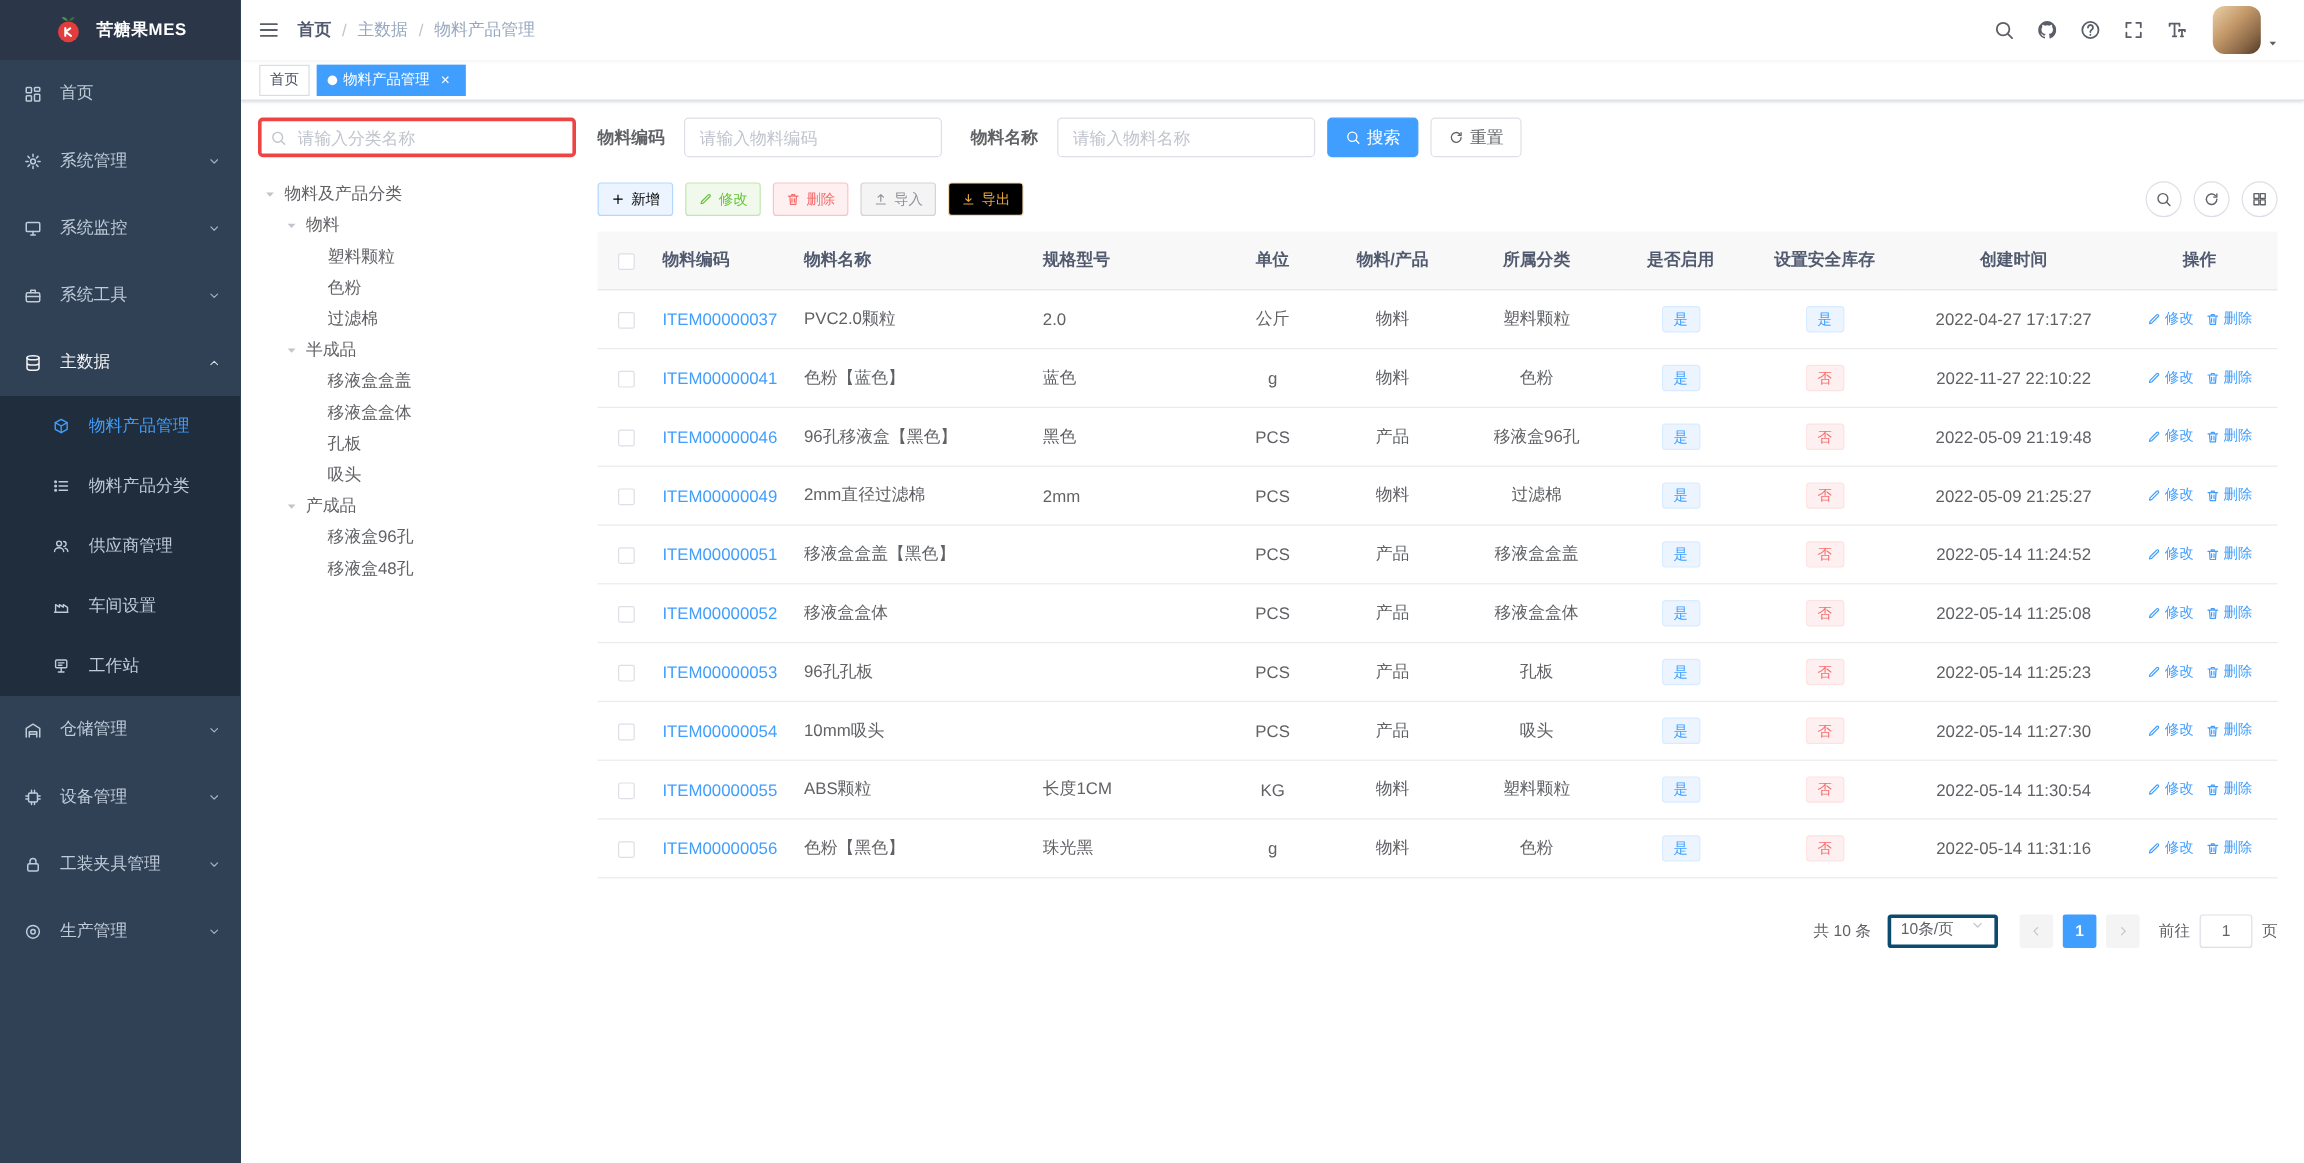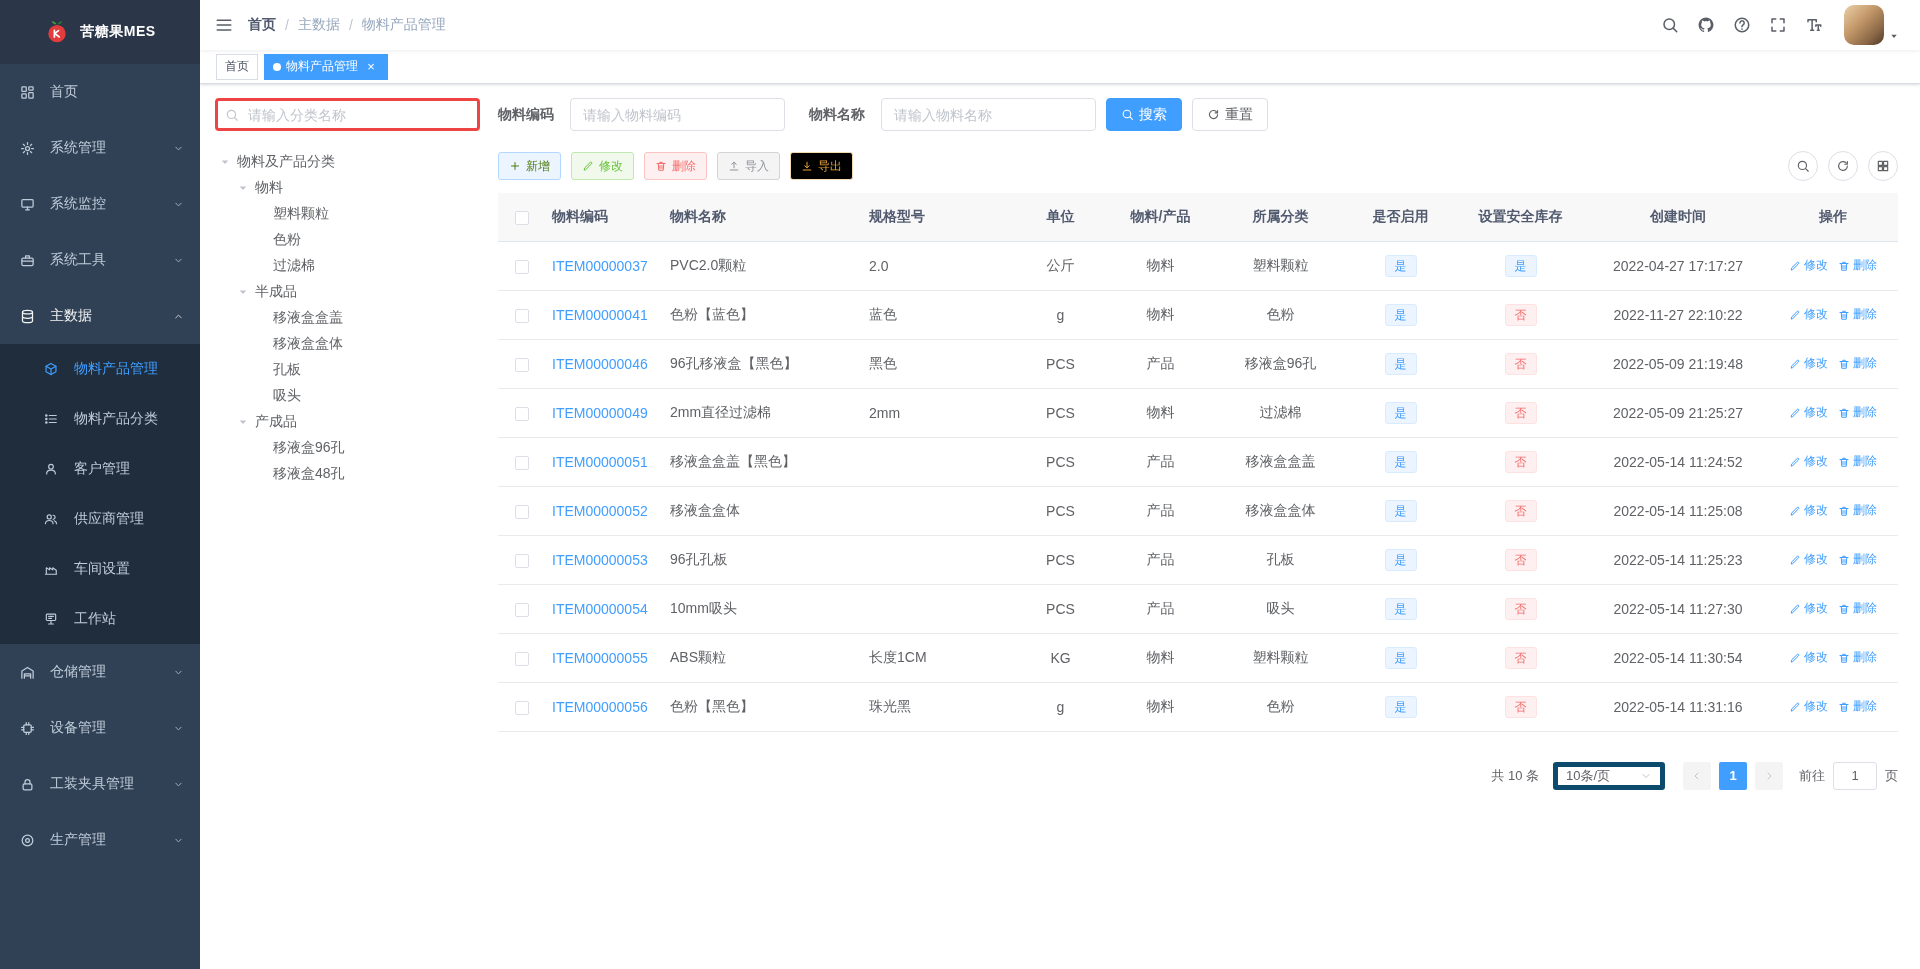--- a/index.html
+++ b/index.html
@@ -5,21 +5,21 @@
   *{box-sizing:border-box;margin:0;padding:0;}
   html,body{width:1920px;height:969px;overflow:hidden;}
   body{font-family:"Liberation Sans","DejaVu Sans",sans-serif;background:#fff;color:#303133;font-size:14px;}
   button{font-family:inherit;}
   input{font-family:inherit;outline:none;}
   input::placeholder{color:#c0c4cc;}
   svg{display:block;}
 
   
   .sidebar{position:fixed;left:0;top:0;bottom:0;width:200px;background:#304156;z-index:20;}
-  .logo{height:64px;display:flex;align-items:center;justify-content:center;gap:10px;background:#2b3648;cursor:pointer;}
+  .logo{height:50px;display:flex;align-items:center;justify-content:center;gap:10px;background:#2b3648;cursor:pointer;}
   .logo-title{color:#fff;font-weight:700;font-size:14px;letter-spacing:.5px;}
   .menu-item{height:56px;display:flex;align-items:center;padding:0 16px 0 20px;color:#bfcbd9;font-size:14px;cursor:pointer;}
   .menu-item .mi-icon{width:16px;display:inline-flex;margin-right:14px;flex-shrink:0;}
   .menu-item .mi-label{white-space:nowrap;}
   .menu-item .chevron{margin-left:auto;display:inline-flex;opacity:.85;}
   .menu-item.expanded{color:#f4f4f5;}
   .menu-item.expanded .chevron{transform:rotate(180deg);}
   .submenu{background:#1f2d3d;}
   .submenu .menu-item{height:50px;padding-left:44px;background:#1f2d3d;}
   .submenu .menu-item.active{color:#409eff;}
@@ -61,42 +61,42 @@
   .f-label{font-weight:700;color:#606266;font-size:14px;margin-right:16px;white-space:nowrap;}
   .f-input{width:215px;height:33px;border:1px solid #dcdfe6;border-radius:4px;padding:0 12px;font-size:14px;color:#606266;margin-right:24px;}
   .filter-row input:last-of-type{margin-right:10px;}
   .btn{height:33px;padding:0 14px;border-radius:4px;font-size:14px;display:inline-flex;align-items:center;gap:5px;cursor:pointer;}
   .btn-primary{background:#409eff;border:1px solid #409eff;color:#fff;}
   .btn-default{background:#fff;border:1px solid #dcdfe6;color:#606266;margin-left:10px;}
 
   .toolbar{display:flex;align-items:center;margin-top:20px;}
   .toolbar-left{display:flex;gap:10px;}
   .tb-btn{height:28px;padding:0 10px;border-radius:3px;font-size:12px;display:inline-flex;align-items:center;gap:5px;cursor:pointer;border:1px solid transparent;}
-  .tb-primary{color:#4d7c0f;background:#ecf5ff;border-color:#b3d8ff;}
+  .tb-primary{color:#000000;background:#ecf5ff;border-color:#b3d8ff;}
   .tb-success{color:#67c23a;background:#f0f9eb;border-color:#c2e7b0;}
   .tb-danger{color:#f56c6c;background:#fef0f0;border-color:#fbc4c4;}
   .tb-info{color:#909399;background:#f4f4f5;border-color:#d3d4d6;}
   .tb-warning{color:#e6a23c;background:#000000;border-color:#f5dab1;}
   .toolbar-right{margin-left:auto;display:flex;gap:10px;}
   .circle-btn{width:30px;height:30px;border-radius:50%;border:1px solid #dcdfe6;background:#fff;color:#606266;display:inline-flex;align-items:center;justify-content:center;cursor:pointer;}
 
   .table{width:100%;table-layout:fixed;border-collapse:collapse;margin-top:12px;}
   .table th{background:#f8f8f9;color:#515a6e;font-weight:700;font-size:14px;height:48px;text-align:center;border-bottom:1px solid #dfe6ec;padding:0 6px;white-space:nowrap;}
   .table td{height:49px;color:#606266;font-size:14px;text-align:center;border-bottom:1px solid #e8eaec;padding:0 6px;white-space:nowrap;overflow:hidden;}
   .table .left{text-align:left;}
   .checkbox{display:inline-block;width:14px;height:14px;border:1px solid #dcdfe6;border-radius:2px;background:#fff;vertical-align:middle;cursor:pointer;}
   .code-link{color:#409eff;cursor:pointer;}
   .chip{display:inline-block;height:22px;line-height:20px;padding:0 9px;border-radius:3px;font-size:12px;border:1px solid;}
   .chip-yes{background:#ecf5ff;border-color:#d9ecff;color:#409eff;}
   .chip-no{background:#fef0f0;border-color:#fde2e2;color:#f56c6c;}
   .action-link{color:#409eff;font-size:12px;display:inline-flex;align-items:center;gap:3px;margin:0 5px;cursor:pointer;vertical-align:middle;}
 
   .pagination{display:flex;align-items:center;justify-content:flex-end;gap:8px;margin-top:30px;font-size:13px;color:#606266;padding-bottom:30px;}
   .pg-total{margin-right:6px;}
-  .page-size{width:112px;height:28px;border:5px solid #0c4a6e;border-radius:3px;display:inline-flex;align-items:center;justify-content:space-between;padding:0 8px;cursor:pointer;background:#fff;color:#606266;margin-right:10px;}
+  .page-size{width:92px;height:28px;border:3px solid #0c4a6e;border-radius:3px;display:inline-flex;justify-content:space-between;padding:0 8px;cursor:pointer;background:#fff;color:#606266;margin-right:10px;}
   .pg-caret{color:#c0c4cc;display:inline-flex;}
   .page-btn{min-width:28px;height:28px;border:none;border-radius:2px;background:#f4f4f5;color:#606266;display:inline-flex;align-items:center;justify-content:center;font-size:13px;cursor:pointer;}
   .page-btn.arrow{color:#c0c4cc;}
   .page-btn.active{background:#409eff;color:#fff;font-weight:700;}
   .pg-goto{margin-left:8px;}
   .pg-input{width:44px;height:28px;border:1px solid #dcdfe6;border-radius:3px;text-align:center;font-size:13px;color:#606266;}
 </style>
 </head>
 <body>
 
@@ -193,29 +193,20 @@
         <div class="menu-item">
           <span class="mi-icon">
             <svg width="14" height="14" viewBox="0 0 24 24" fill="none" stroke="currentColor" stroke-width="2" stroke-linecap="round" stroke-linejoin="round">
               <path d="M9 6h12M9 12h12M9 18h12"></path>
               <circle cx="4" cy="6" r="1.2"></circle>
               <circle cx="4" cy="12" r="1.2"></circle>
               <circle cx="4" cy="18" r="1.2"></circle>
             </svg>
           </span>
           <span class="mi-label">物料产品分类</span>
-        </div>
-        <div class="menu-item">
-          <span class="mi-icon">
-            <svg width="14" height="14" viewBox="0 0 24 24" fill="none" stroke="currentColor" stroke-width="2" stroke-linecap="round" stroke-linejoin="round">
-              <circle cx="12" cy="8" r="4"></circle>
-              <path d="M4.5 20.5c0-3.8 3.3-6.5 7.5-6.5s7.5 2.7 7.5 6.5"></path>
-            </svg>
-          </span>
-          <span class="mi-label">客户管理</span>
         </div>
         <div class="menu-item">
           <span class="mi-icon">
             <svg width="14" height="14" viewBox="0 0 24 24" fill="none" stroke="currentColor" stroke-width="2" stroke-linecap="round" stroke-linejoin="round">
               <circle cx="9" cy="8.5" r="3.5"></circle>
               <path d="M2.5 20c0-3.2 2.9-5.5 6.5-5.5s6.5 2.3 6.5 5.5M15.5 5.5a3.5 3.5 0 0 1 0 7M17.5 15c2.4.8 4 2.6 4 5"></path>
             </svg>
           </span>
           <span class="mi-label">供应商管理</span>
         </div>

